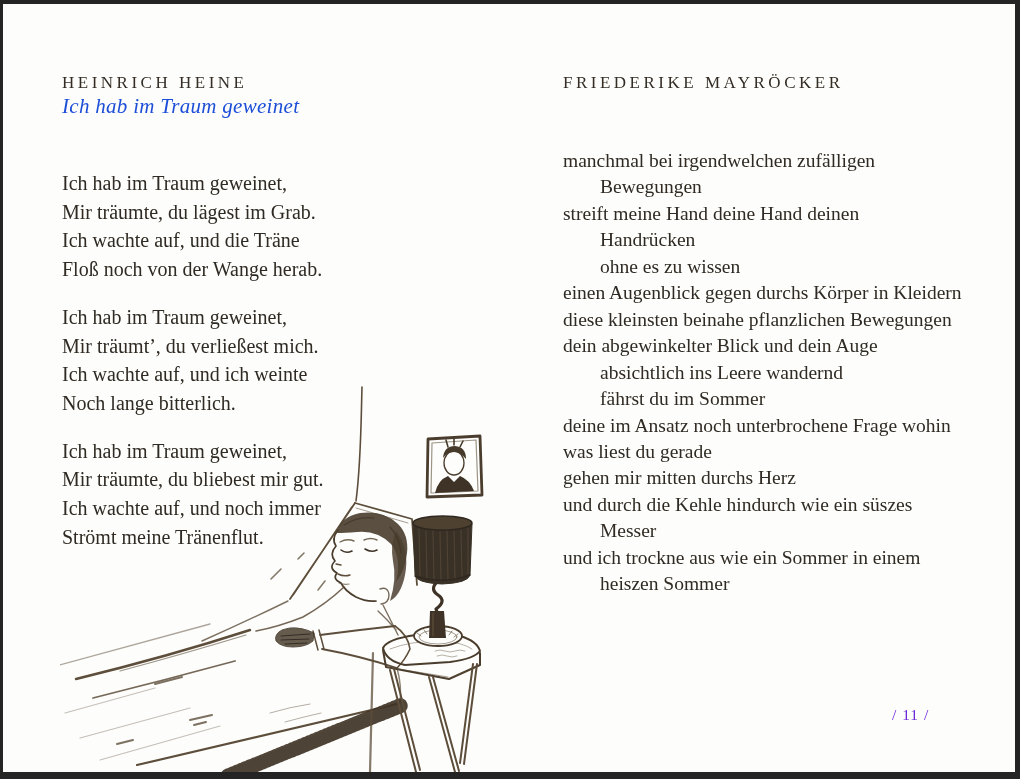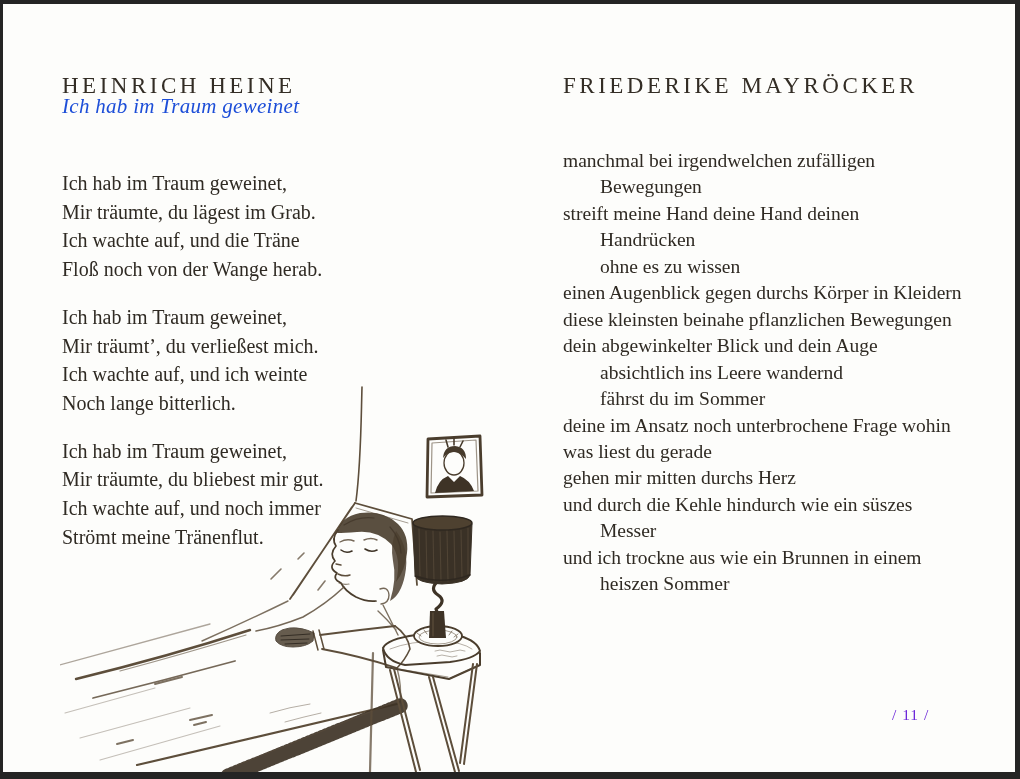--- a/index.html
+++ b/index.html
@@ -1,19 +1,19 @@
 <!DOCTYPE html>
 <html><head>
 <meta charset="utf-8">
 <style>
   html,body{margin:0;padding:0;}
   .screen{position:relative;width:1020px;height:779px;background:#242424;overflow:hidden;
           font-family:"Liberation Serif", serif;}
   .page{position:absolute;left:3px;top:4px;width:1012px;height:768px;background:#fdfdfb;overflow:hidden;}
-  .author{position:absolute;font-size:23px;letter-spacing:3.5px;color:#332d25;white-space:nowrap;}
+  .author{position:absolute;font-size:17px;letter-spacing:3.5px;color:#332d25;white-space:nowrap;}
   .author.left{left:59px;top:69px;}
   .author.right{left:560px;top:69px;}
   .poem-title{position:absolute;left:59px;top:90px;font-size:21px;font-style:italic;
               color:#1d4ed8;letter-spacing:.3px;white-space:nowrap;}
   .poem-left{position:absolute;left:59px;top:165px;font-size:20px;line-height:28.7px;color:#2f2a23;}
   .poem-left .stanza{margin:0 0 19px 0;}
   .poem-right{position:absolute;left:560px;top:144px;width:452px;font-size:19.5px;
               line-height:26.45px;color:#2f2a23;}
   .line{white-space:nowrap;}
   .poem-right .line.indent{padding-left:37px;}
@@ -148,19 +148,19 @@
       <div class="line">einen Augenblick gegen durchs Körper in Kleidern</div>
       <div class="line">diese kleinsten beinahe pflanzlichen Bewegungen</div>
       <div class="line">dein abgewinkelter Blick und dein Auge</div>
       <div class="line indent">absichtlich ins Leere wandernd</div>
       <div class="line indent">fährst du im Sommer</div>
       <div class="line">deine im Ansatz noch unterbrochene Frage wohin</div>
       <div class="line">was liest du gerade</div>
       <div class="line">gehen mir mitten durchs Herz</div>
       <div class="line">und durch die Kehle hindurch wie ein süszes</div>
       <div class="line indent">Messer</div>
-      <div class="line">und ich trockne aus wie ein Brunnen in einem</div>
+      <div class="line">und ich trockne aus wie ein Sommer in einem</div>
       <div class="line indent">heiszen Sommer</div>
     </div>
 
     <div class="page-number">/ 11 /</div>
   </div>
 </div>
 
 </body></html>

